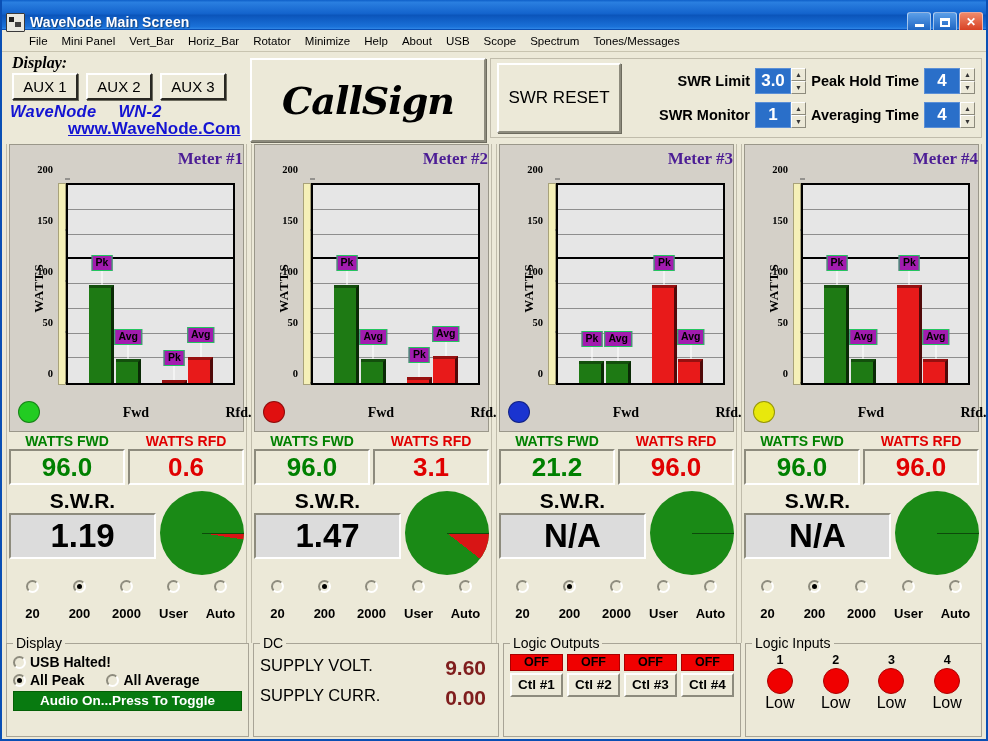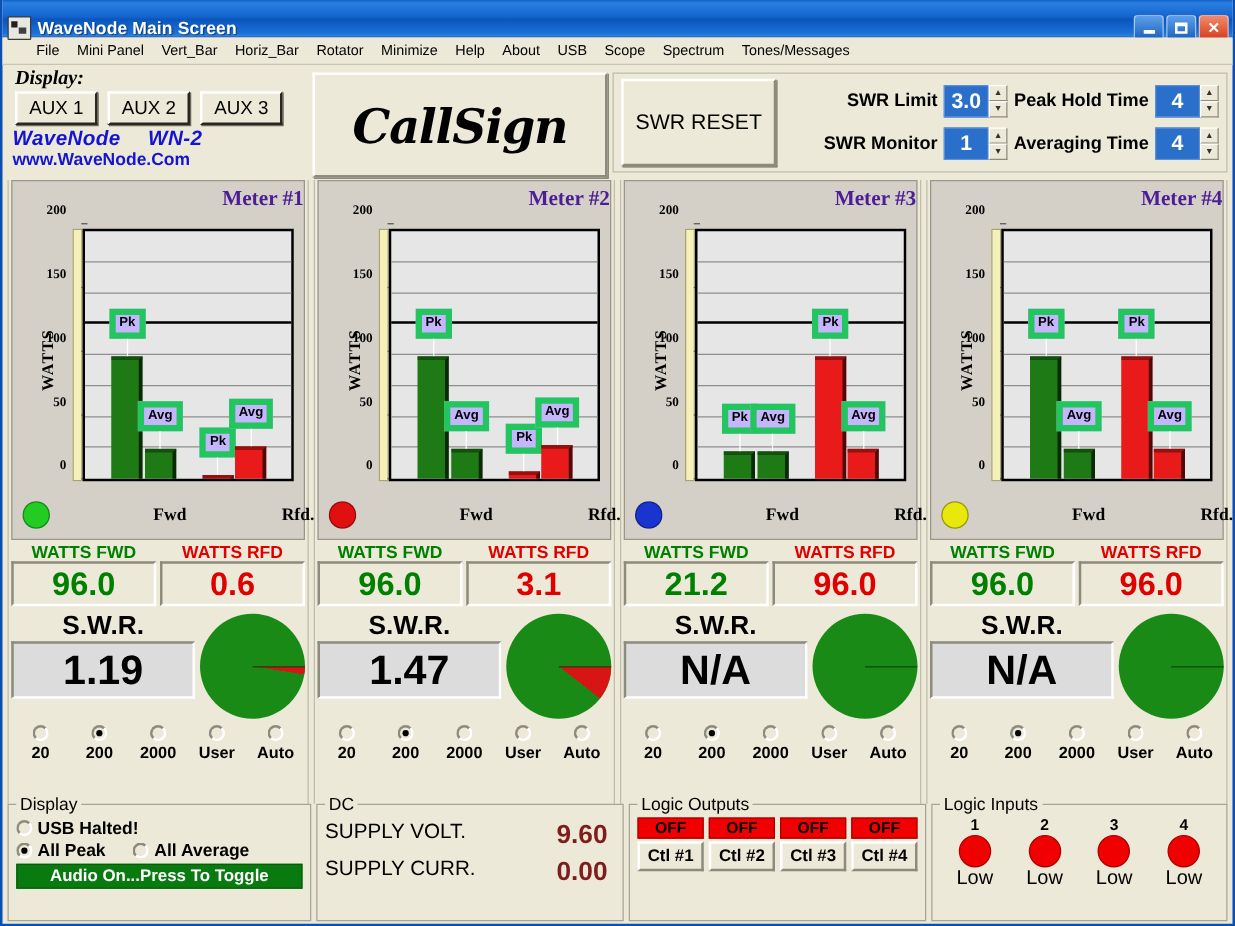--- a/index.html
+++ b/index.html
@@ -85,22 +85,23 @@
   }
   .brand{
     margin:2px 0 0 4px;display:flex;flex-direction:column;
   }
   .brand-top{
     color:#1414d2;font-weight:bold;font-style:italic;font-size:16.5px;
     font-family:"Liberation Sans",sans-serif;letter-spacing:.3px;
   }
   .brand-top .wn{margin-left:22px;}
   .brand-url{
-    color:#1414d2;font-weight:bold;font-size:14px;margin-top:-2px;
+    color:#1414d2;font-weight:bold;font-size:17px;margin-left:58px;margin-top:-2px;
     font-family:"Liberation Sans",sans-serif;
+    text-decoration:underline;
   }
   .callsign-box{
     width:232px;flex:0 0 232px;height:80px;margin-top:4px;
     background:#ece9d8;
     border:2px solid;border-color:#fff #8d8b7d #8d8b7d #fff;
     box-shadow:1px 1px 0 #6d6b5e;
     display:flex;align-items:center;justify-content:center;
   }
   .callsign-text{
     font-family:"DejaVu Serif", serif;font-style:italic;font-weight:bold;
@@ -182,21 +183,21 @@
   }
   .bar{
     position:absolute;bottom:0;box-sizing:border-box;
     border-right:3px solid rgba(0,0,0,.65);
     border-top:3px solid rgba(0,0,0,.35);
   }
   .bar.green{background:#1e7a14;}
   .bar.red{background:#e81a1a;}
   .barlabel{
     position:absolute;transform:translateX(-50%);
-    background:#c4b5fd;border:5px solid #22c55e;
+    background:#a21caf;border:1px solid #22c55e;
     font-size:10.5px;font-weight:bold;color:#000;
     padding:0 3px;line-height:13px;height:14px;white-space:nowrap;
     font-family:"Liberation Sans",sans-serif;
     text-align:right;
   }
   .barlabel-stem{position:absolute;width:1px;background:#fff;transform:translateX(-50%);}
   .xlabel{
     position:absolute;bottom:10px;transform:translateX(-50%);
     font-size:14px;font-weight:bold;color:#000;
     font-family:"Liberation Serif",serif;
@@ -229,21 +230,21 @@
     font-size:33px;font-weight:bold;line-height:42px;color:#000;
     font-family:"Liberation Sans",sans-serif;
   }
   .pie{
     width:84px;height:84px;flex:0 0 84px;border-radius:50%;
     background:#1a8a16;position:relative;overflow:hidden;margin-top:2px;
   }
   .pie .wedge{position:absolute;left:0;top:0;width:100%;height:100%;}
   .pie .hairline{position:absolute;left:50%;top:50%;width:50%;height:1px;background:#0d4a0b;}
   .radio-row{display:flex;margin-top:5px;}
-  .radio-cell{flex:1;display:flex;flex-direction:column;align-items:center;min-width:0;}
+  .radio-cell{flex:1;display:flex;flex-direction:column;align-items:center;min-width:0;gap:12px;}
   .radio{
     width:13px;height:13px;border-radius:50%;
     background:#ece9d8;border:2px solid;
     border-color:#8d8b7d #fff #fff #8d8b7d;
     display:flex;align-items:center;justify-content:center;box-sizing:border-box;
   }
   .radio .dot{width:5px;height:5px;border-radius:50%;background:#000;}
   .radio-lbl{font-size:13px;font-weight:bold;color:#000;margin-top:1px;white-space:nowrap;}
   
   .bottom{

